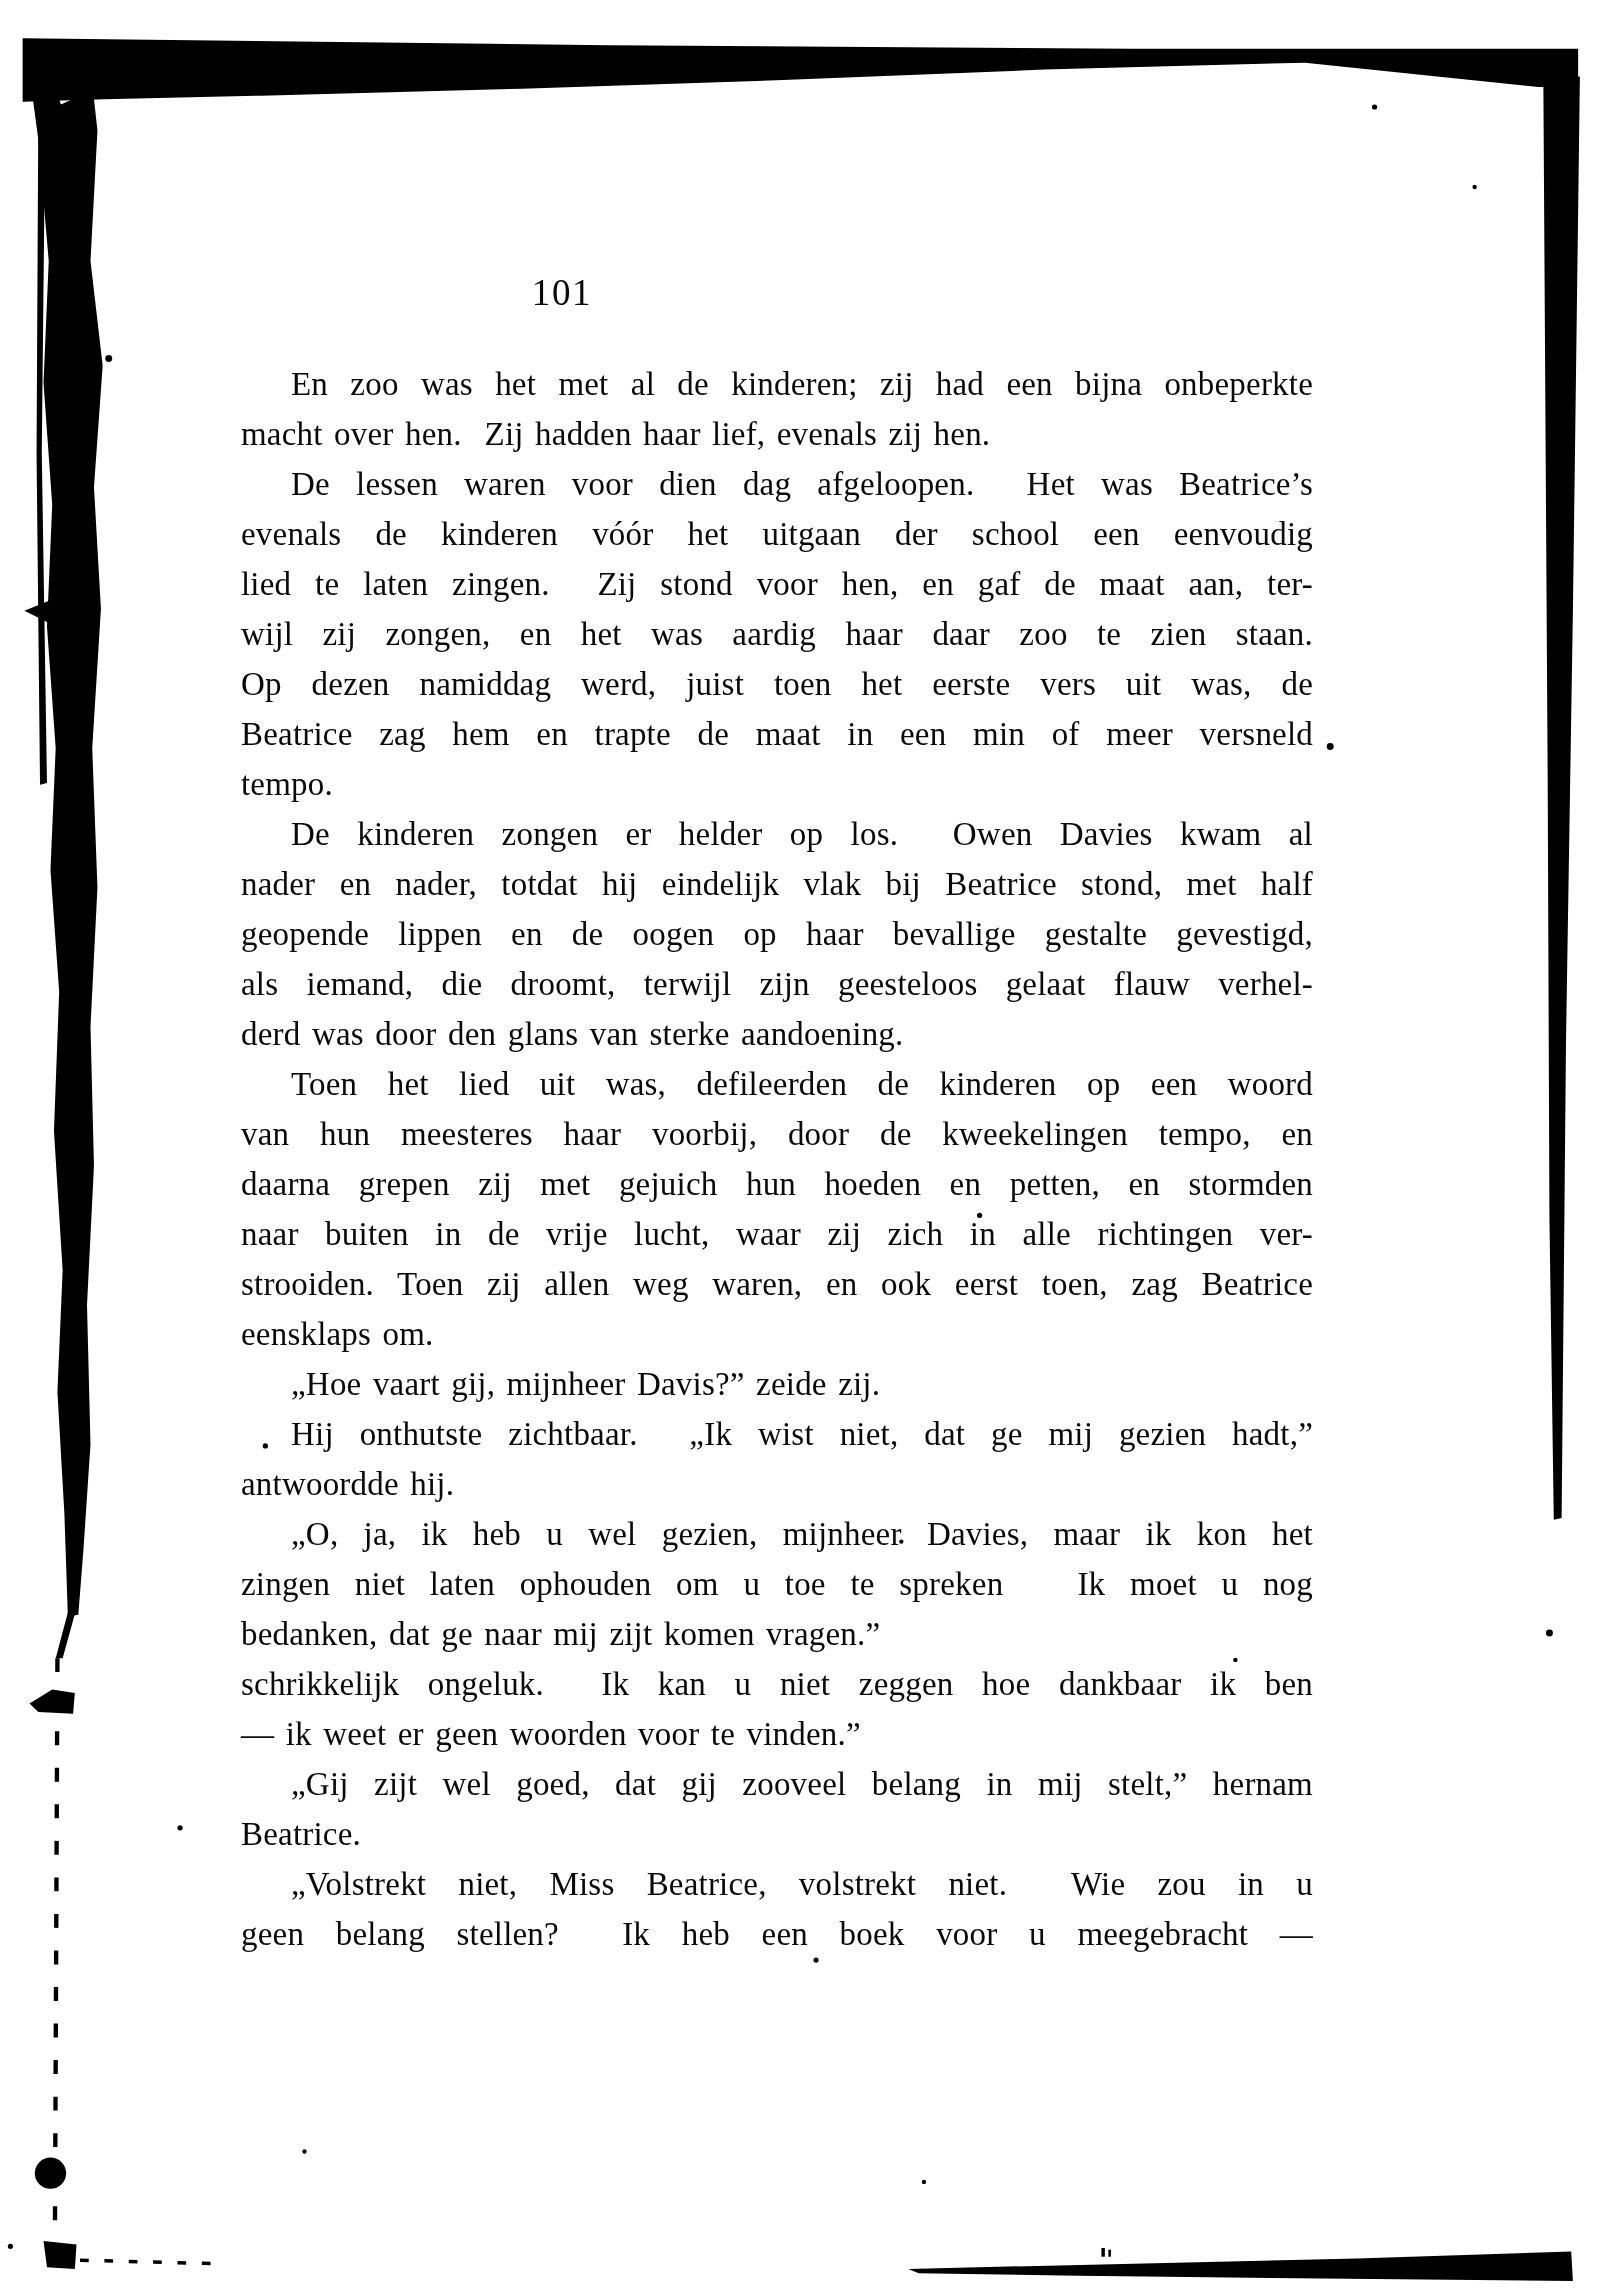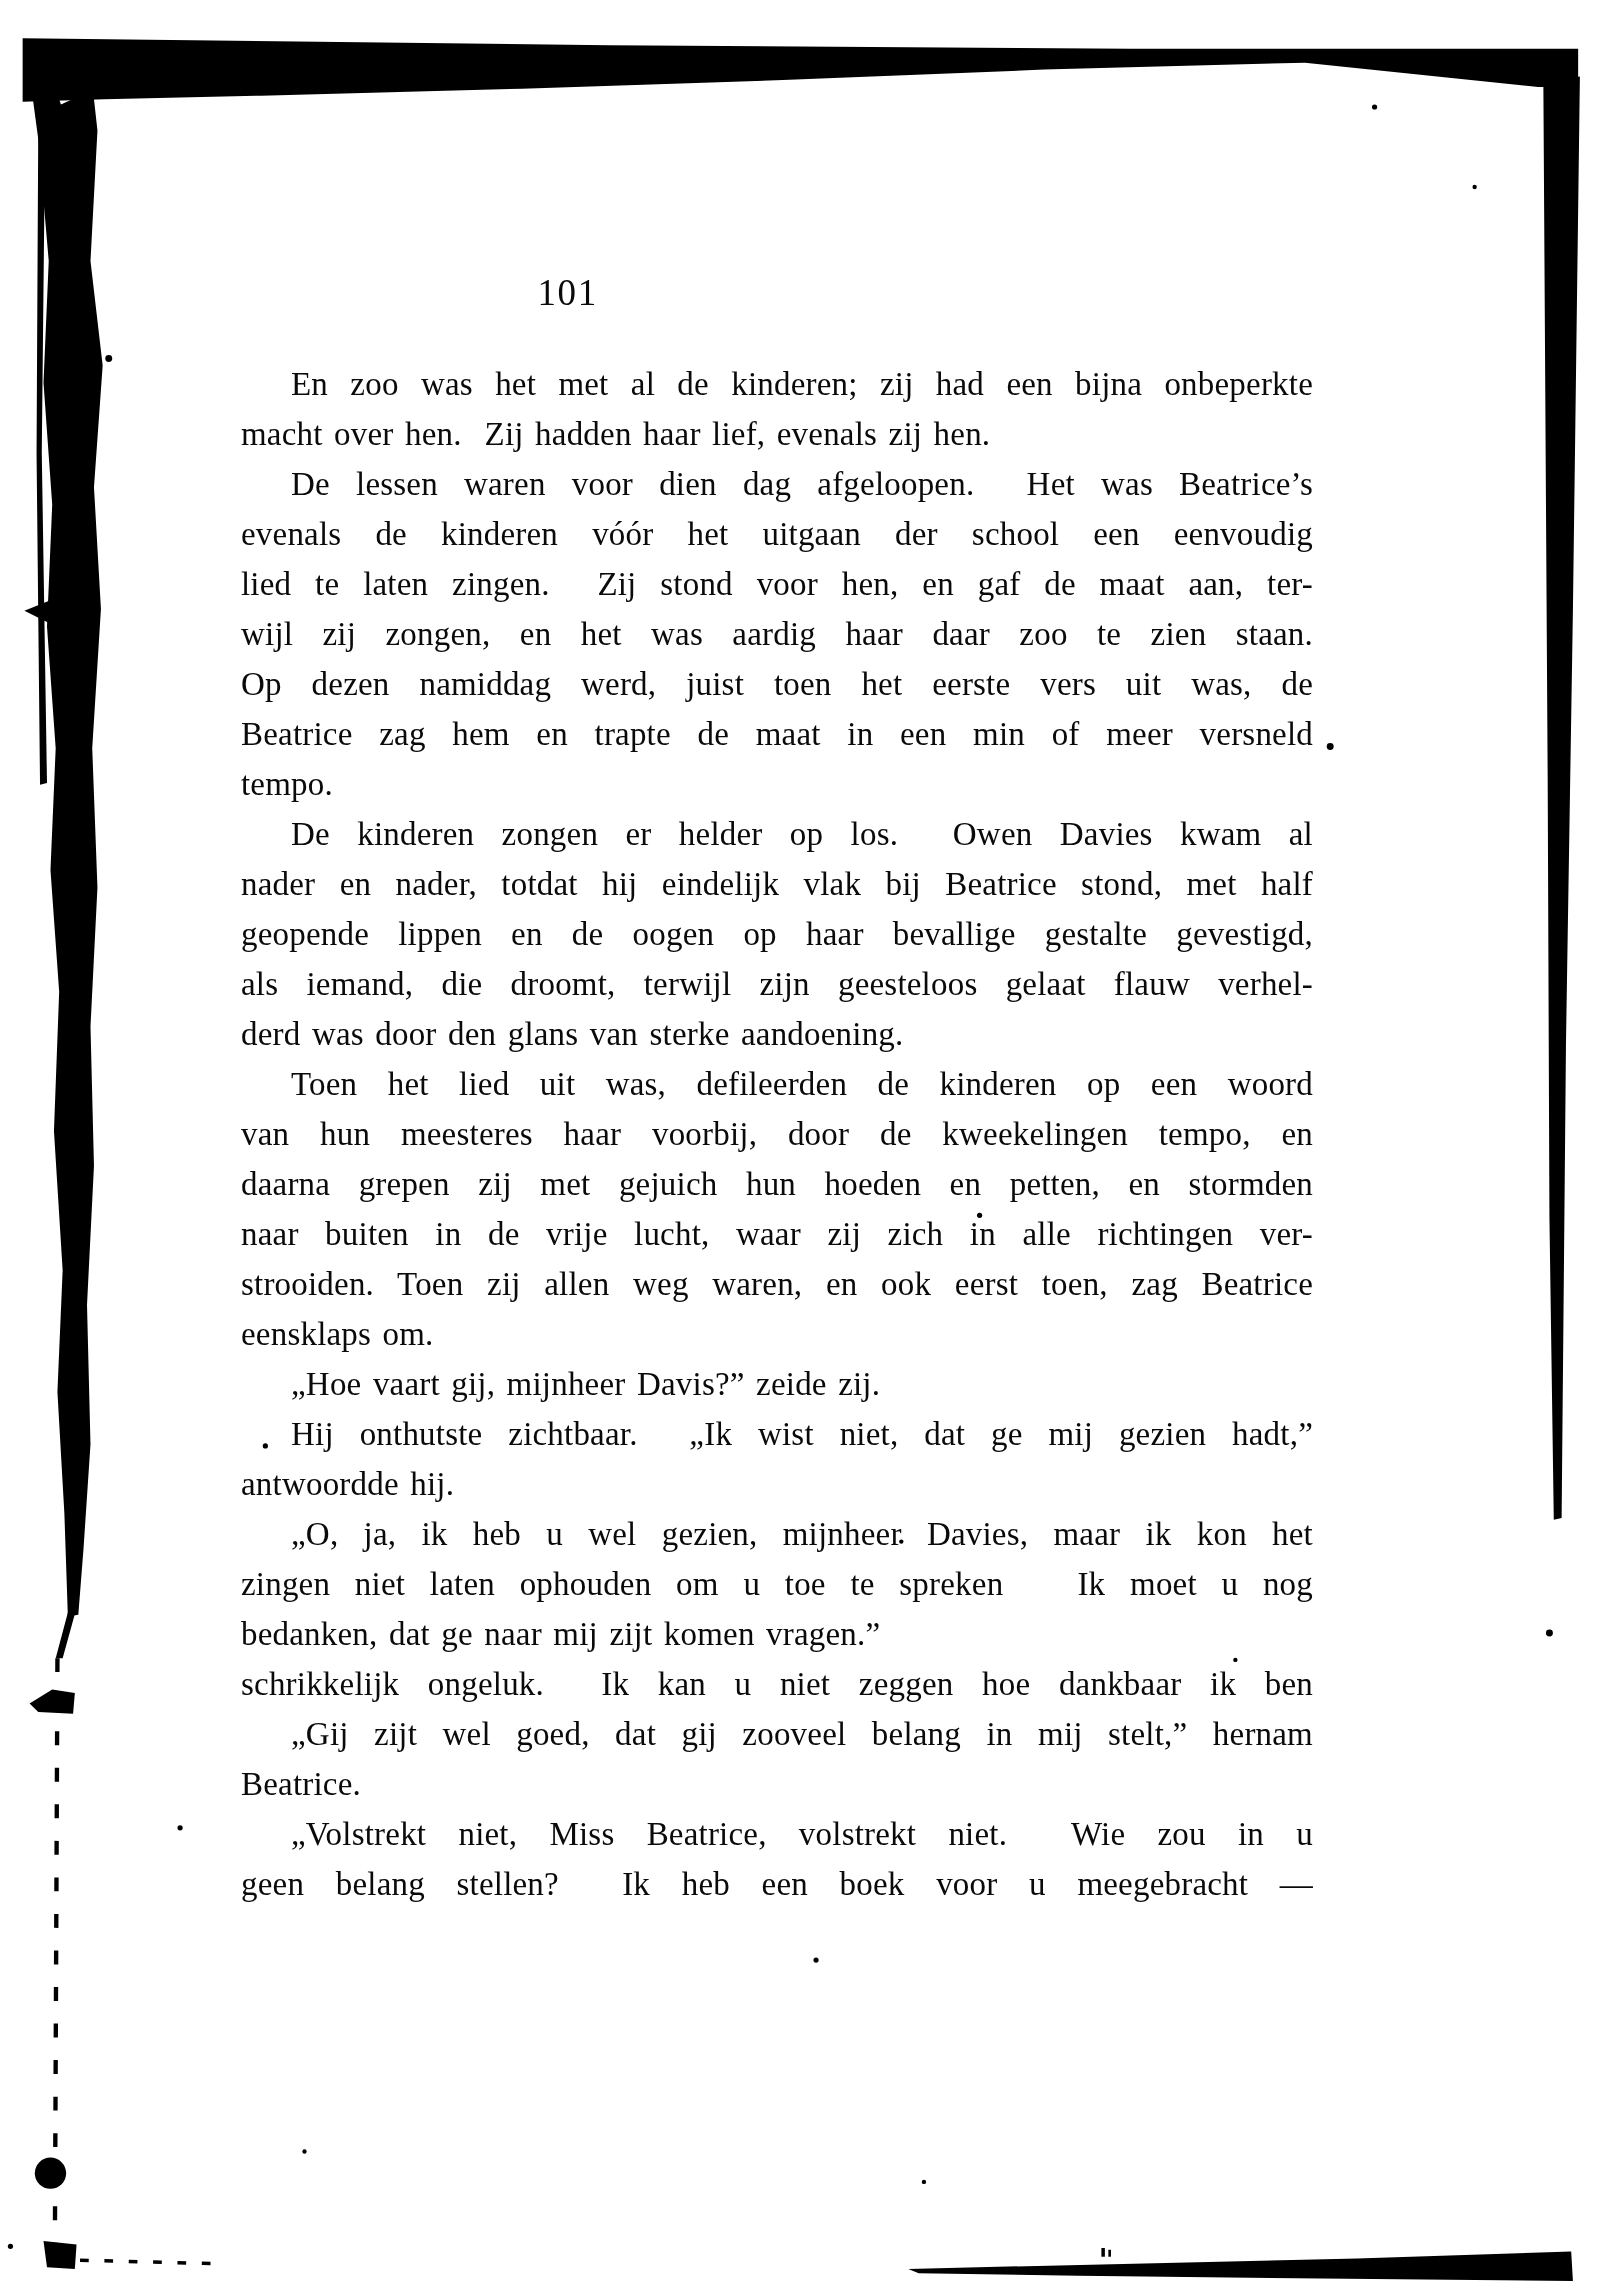--- a/index.html
+++ b/index.html
@@ -9,22 +9,22 @@
     overflow:hidden;
     position:relative;
   }
   .page{
     position:absolute;inset:0;
     font-family:"Liberation Serif","DejaVu Serif",serif;
     color:#0a0a0a;
   }
   .folio{
     position:absolute;
-    top:271px;left:490px;width:108px;
-    text-align:right;
+    top:271px;left:508px;width:108px;
+    text-align:center;
     font-size:37px;
     letter-spacing:1.7px;
   }
   .text-block{
     position:absolute;
     top:359px;left:241px;width:1072px;
     font-size:33px;
     line-height:50px;
     word-spacing:3px;
     letter-spacing:0.2px;
@@ -76,20 +76,21 @@
       <div class="line">naar buiten in de vrije lucht, waar zij zich in alle richtingen ver-</div>
       <div class="line">strooiden. Toen zij allen weg waren, en ook eerst toen, zag Beatrice</div>
       <div class="line noj">eensklaps om.</div>
       <div class="line ind noj">„Hoe vaart gij, mijnheer Davis?” zeide zij.</div>
       <div class="line ind">Hij onthutste zichtbaar.&nbsp; „Ik wist niet, dat ge mij gezien hadt,”</div>
       <div class="line noj">antwoordde hij.</div>
       <div class="line ind">„O, ja, ik heb u wel gezien, mijnheer Davies, maar ik kon het</div>
       <div class="line">zingen niet laten ophouden om u toe te spreken&nbsp;&nbsp; Ik moet u nog</div>
       <div class="line noj">bedanken, dat ge naar mij zijt komen vragen.”</div>
       <div class="line">schrikkelijk ongeluk.&nbsp; Ik kan u niet zeggen hoe dankbaar ik ben</div>
+      <div class="line noj">— ik weet er geen woorden voor te vinden.”</div>
       <div class="line ind">„Gij zijt wel goed, dat gij zooveel belang in mij stelt,” hernam</div>
       <div class="line noj">Beatrice.</div>
       <div class="line ind">„Volstrekt niet, Miss Beatrice, volstrekt niet.&nbsp; Wie zou in u</div>
       <div class="line">geen belang stellen?&nbsp; Ik heb een boek voor u meegebracht —</div>
     </div>
 
   <svg class="artifacts" viewBox="0 0 1846 2638" xmlns="http://www.w3.org/2000/svg">
 
     <path fill="#000" d="M26,44 L700,52 L1300,56 L1814,56 L1814,100 L1768,100 L1500,72 L1200,80 L900,92 L600,102 L300,110 L120,114 L26,117 Z"></path>
 

